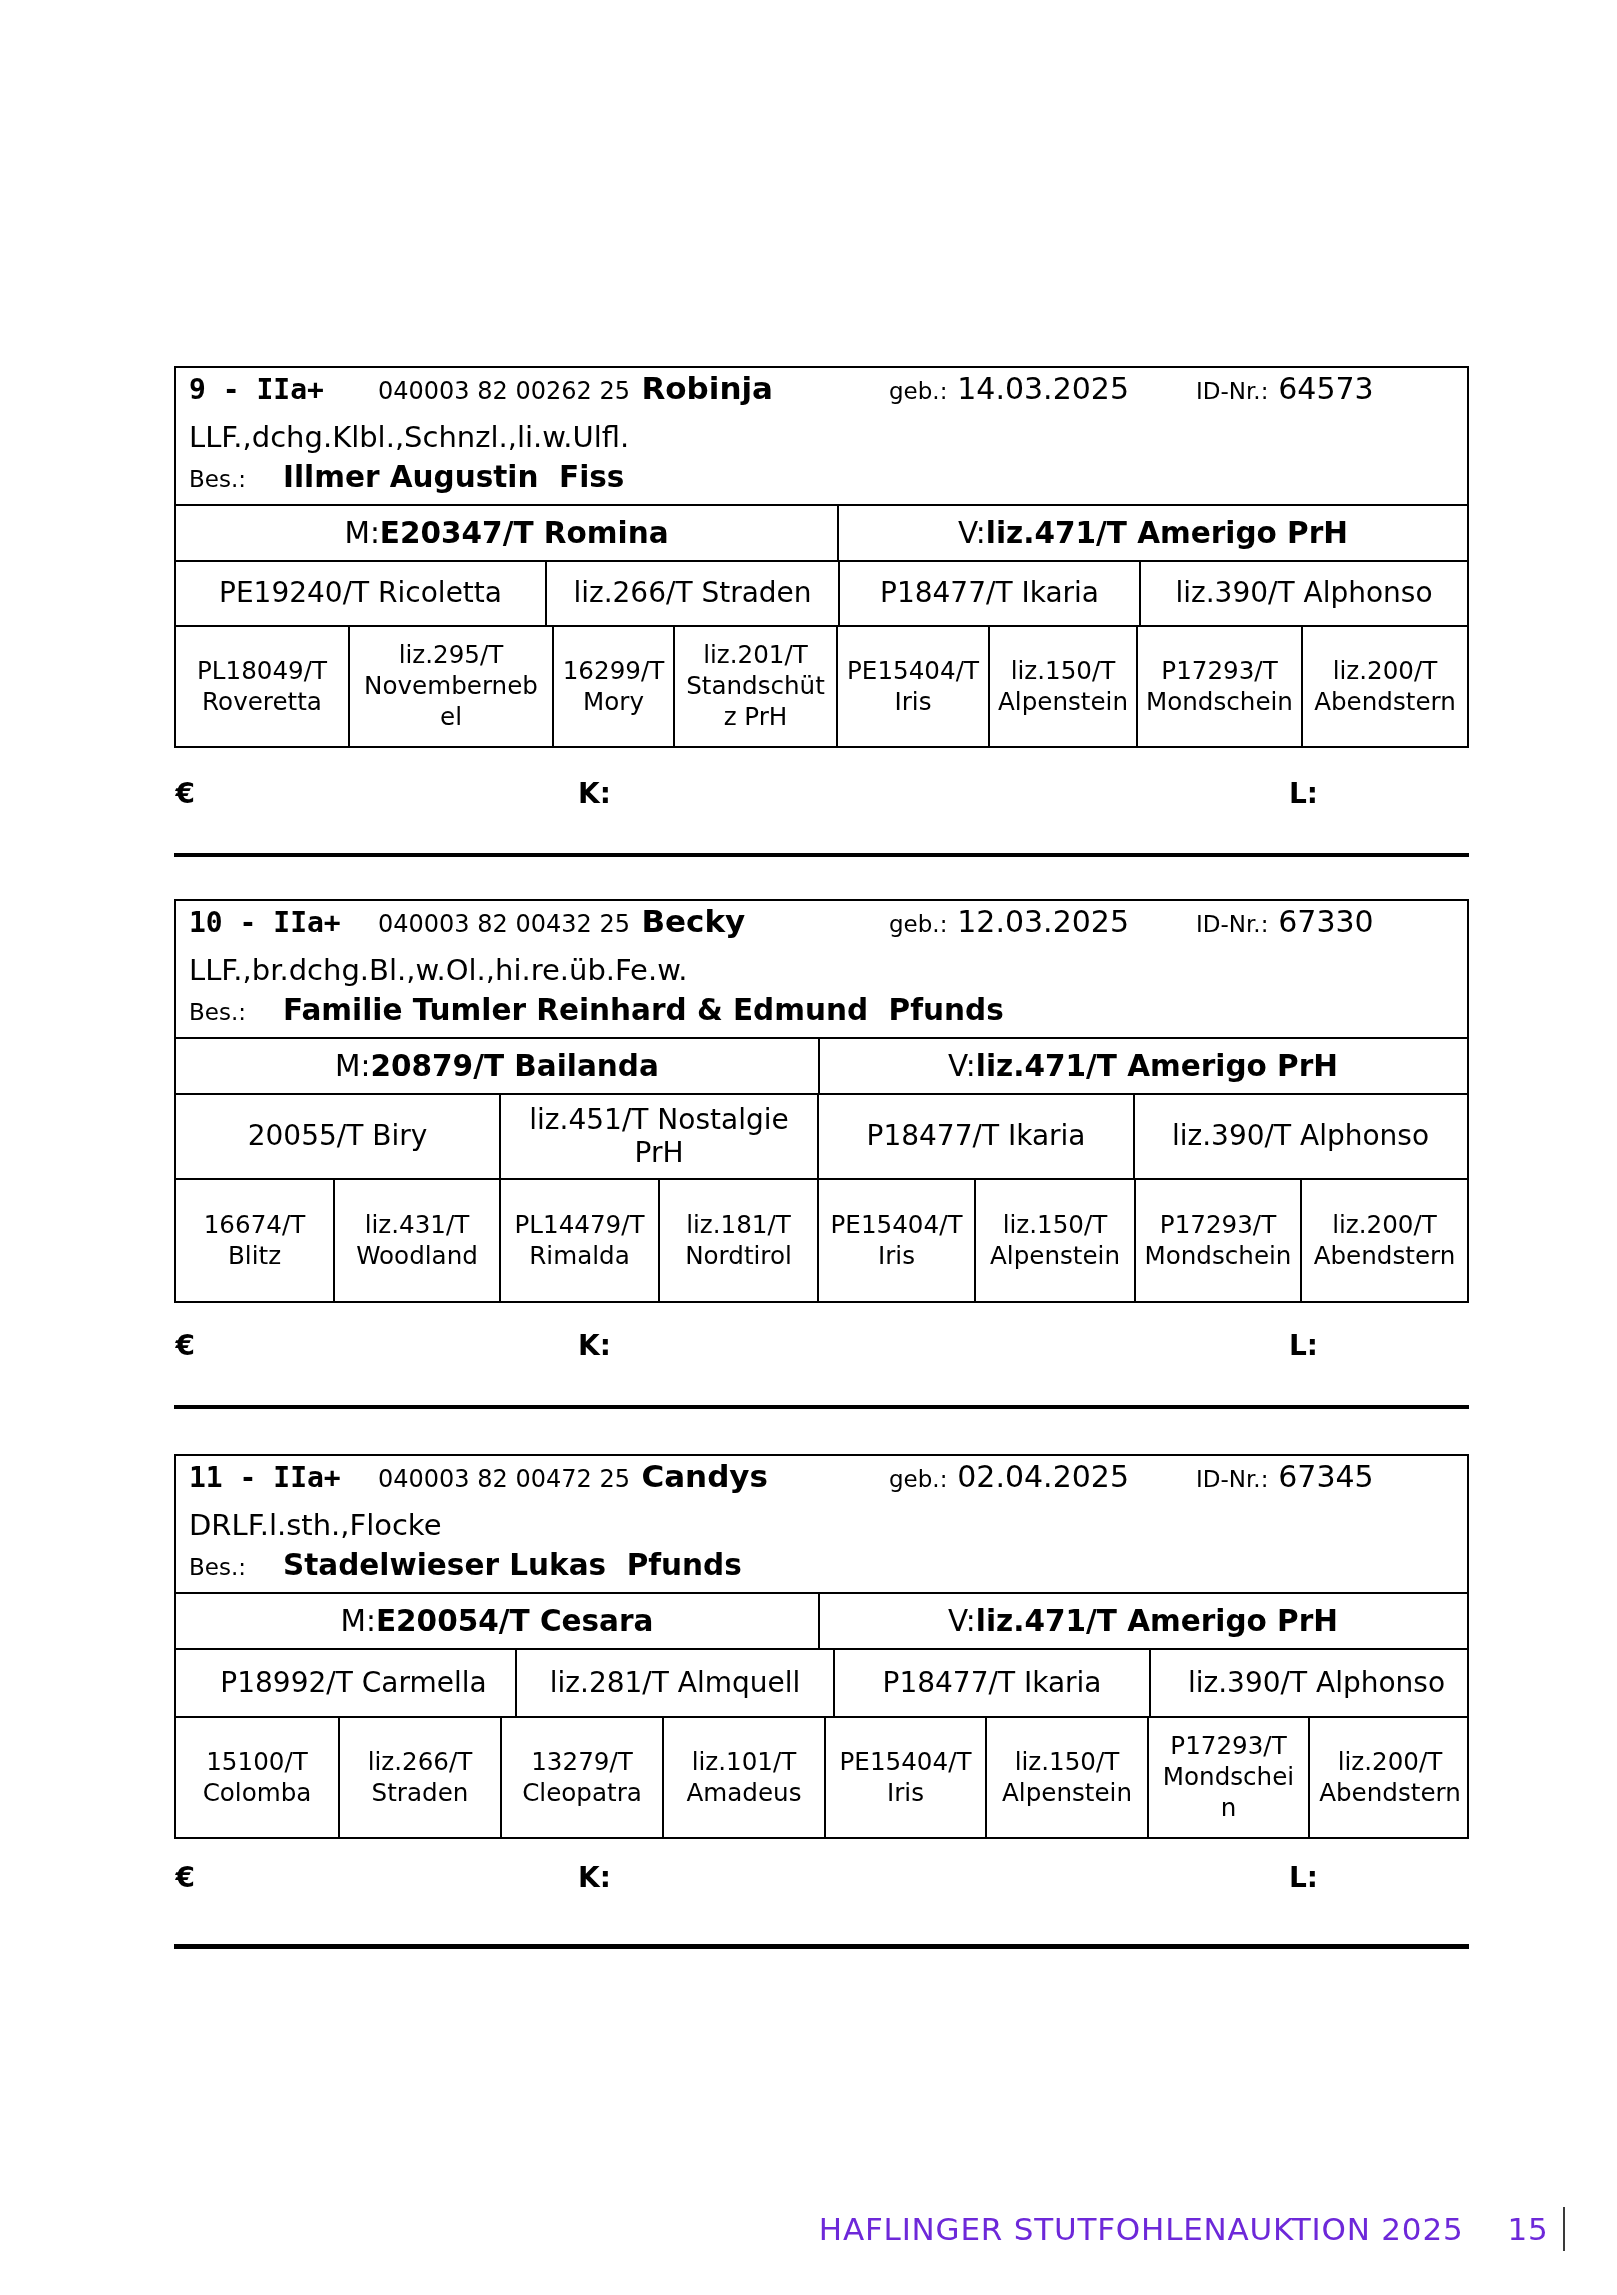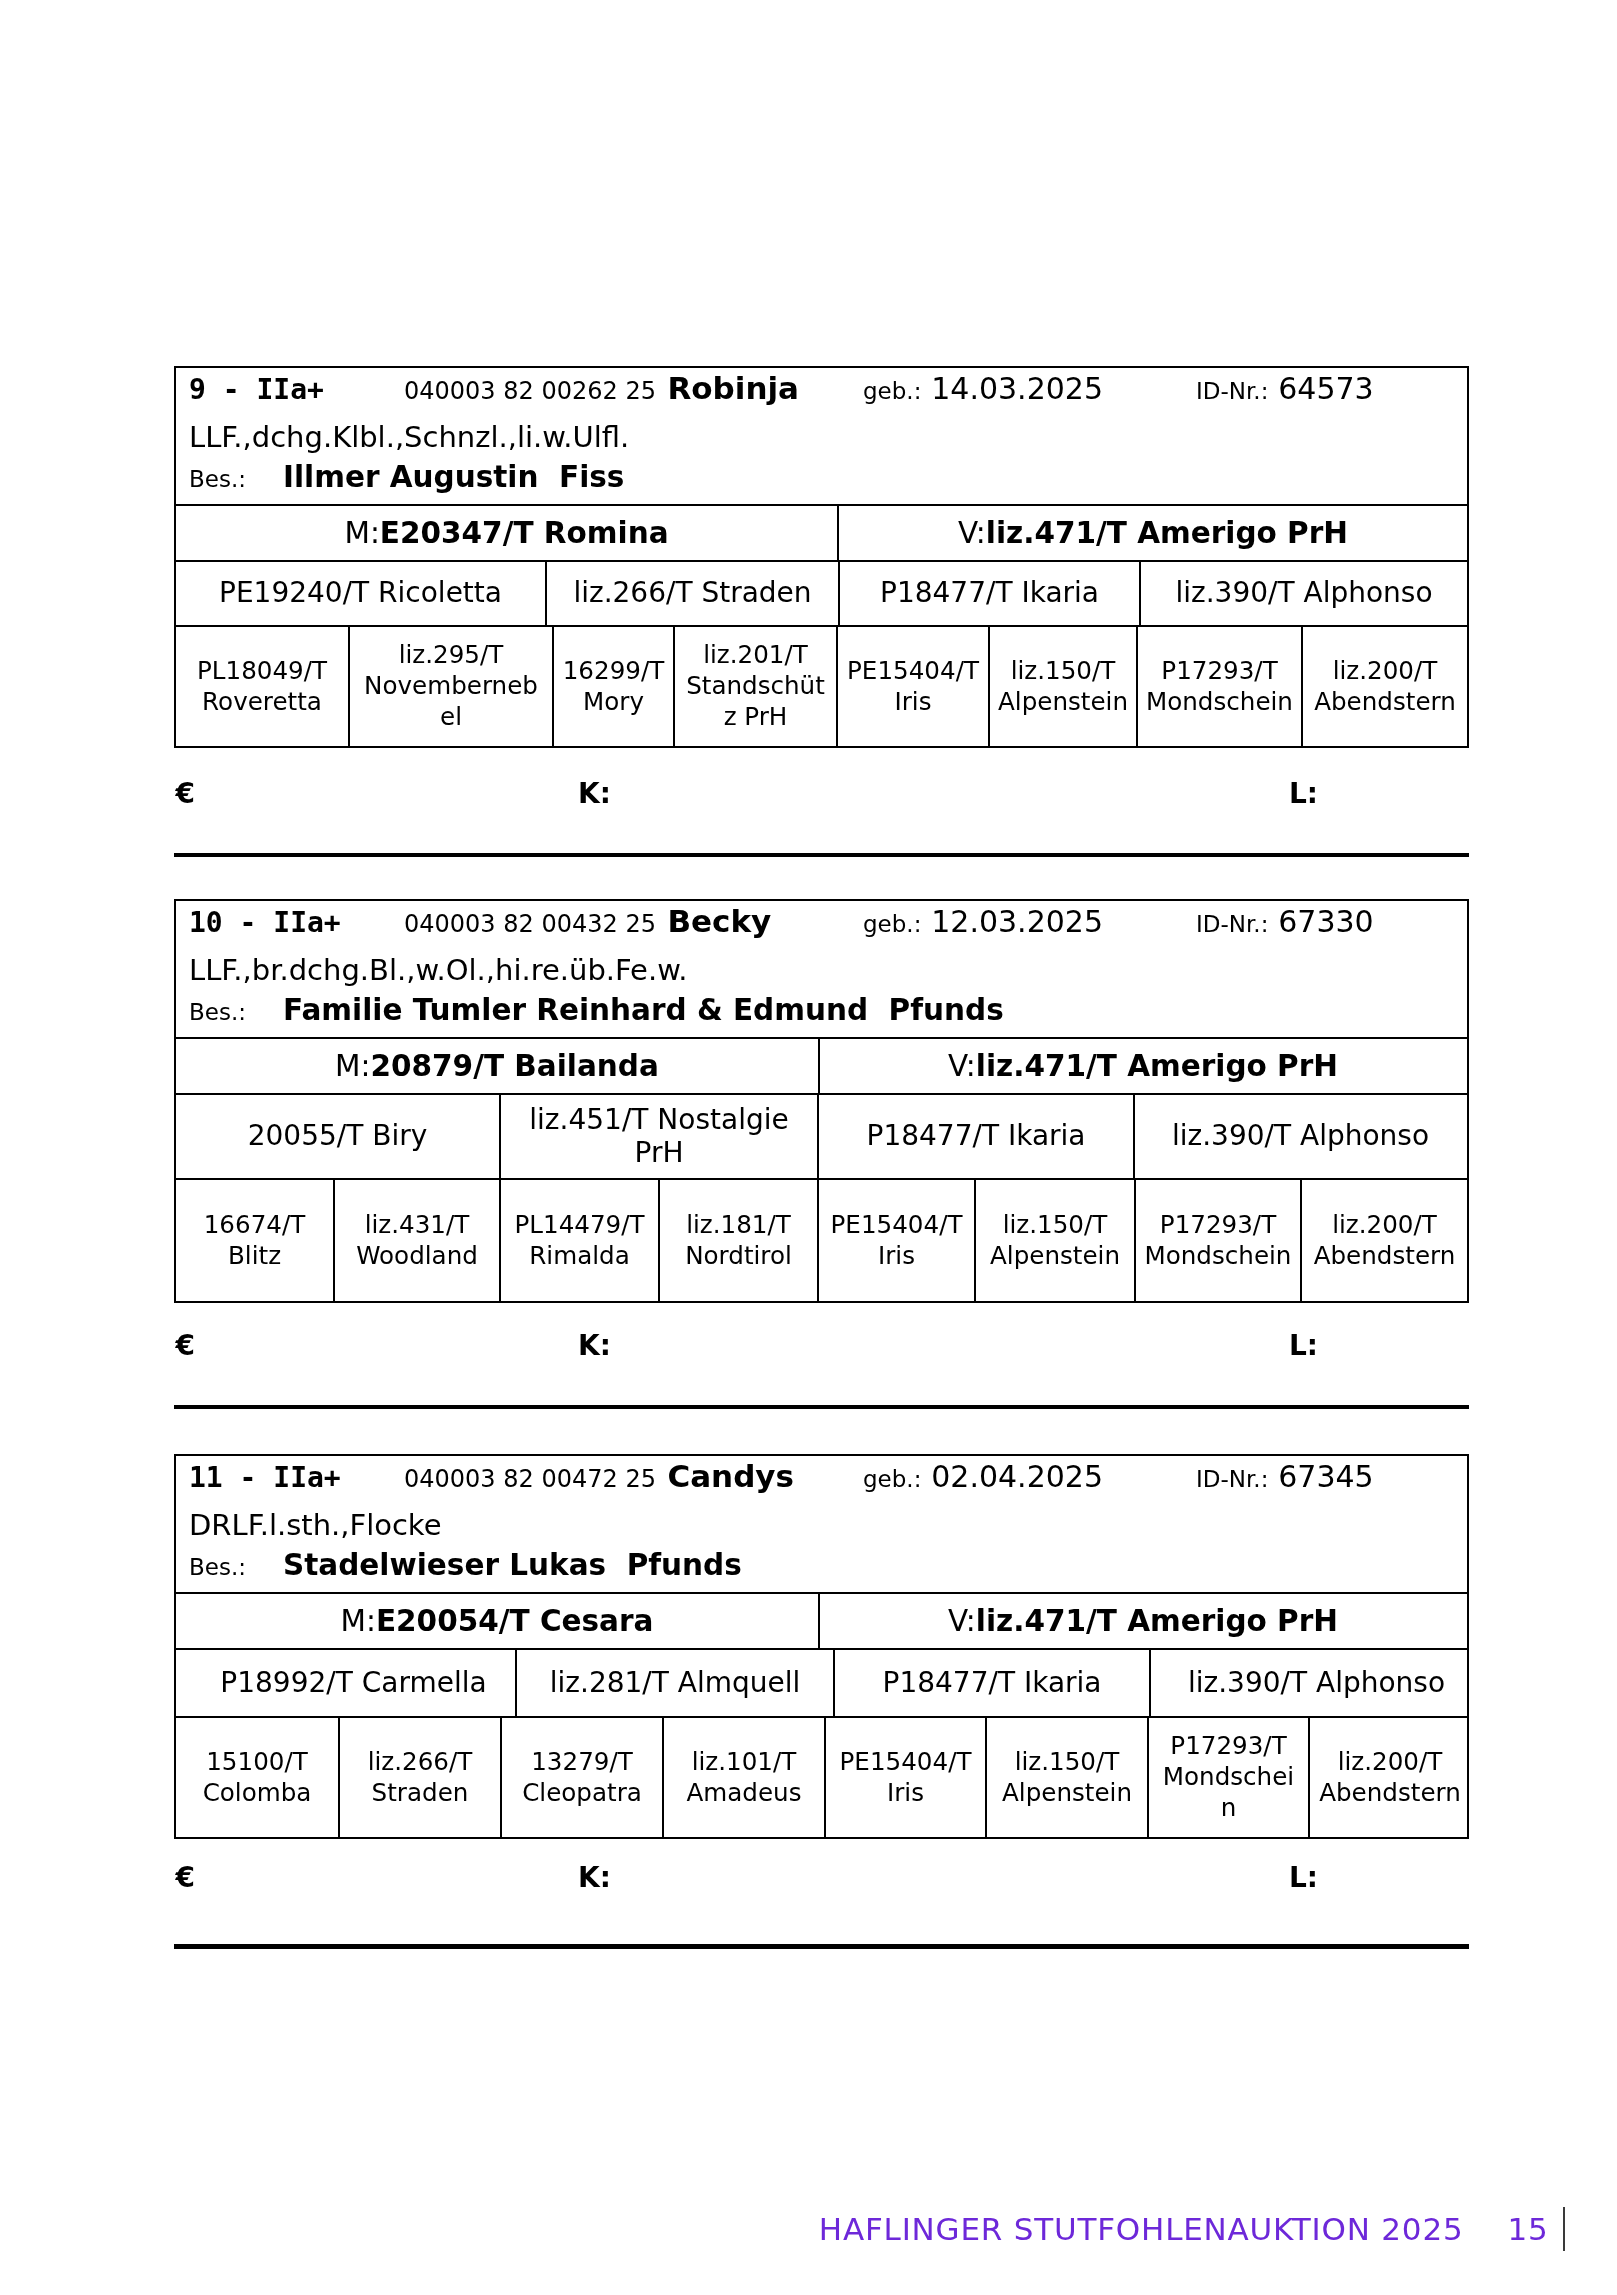--- a/index.html
+++ b/index.html
@@ -2,21 +2,21 @@
 <html style="font-size:13px"><head>
 <meta charset="utf-8">
 <style>
   html,body{margin:0;padding:0;background:#ffffff;}
   body{width:1618px;height:2295px;position:relative;font-family:"DejaVu Sans",sans-serif;color:#000;}
   .block{position:absolute;left:174px;width:1295px;}
   .b0{top:366px;} .b1{top:899px;} .b2{top:1454px;}
 
   .ped{border:2.5px solid #000;box-sizing:border-box;background:#fff;}
   .hdr{height:136px;box-sizing:border-box;padding:1.6px 13px 0 13px;overflow:hidden;}
-  .l1{display:flex;align-items:baseline;height:44px;gap:26px;}
+  .l1{display:flex;align-items:baseline;height:44px;}
   .lot{font-family:"DejaVu Sans Mono",monospace;font-weight:bold;font-size:28px;width:189px;flex:0 0 auto;}
   .mid{flex:1 1 auto;display:flex;align-items:baseline;min-width:0;}
   .ueln{font-size:24px;}
   .hname{font-weight:bold;font-size:31px;margin-left:11.5px;}
   .gebg{width:307px;flex:0 0 auto;display:flex;align-items:baseline;text-align:center;}
   .idg{width:258px;flex:0 0 auto;display:flex;align-items:baseline;}
   .sml{font-size:23px;}
   .big{font-size:30px;margin-left:9.8px;}
   .l2{height:46px;line-height:46px;font-size:29px;white-space:nowrap;}
   .l3{height:44px;display:flex;align-items:baseline;}

